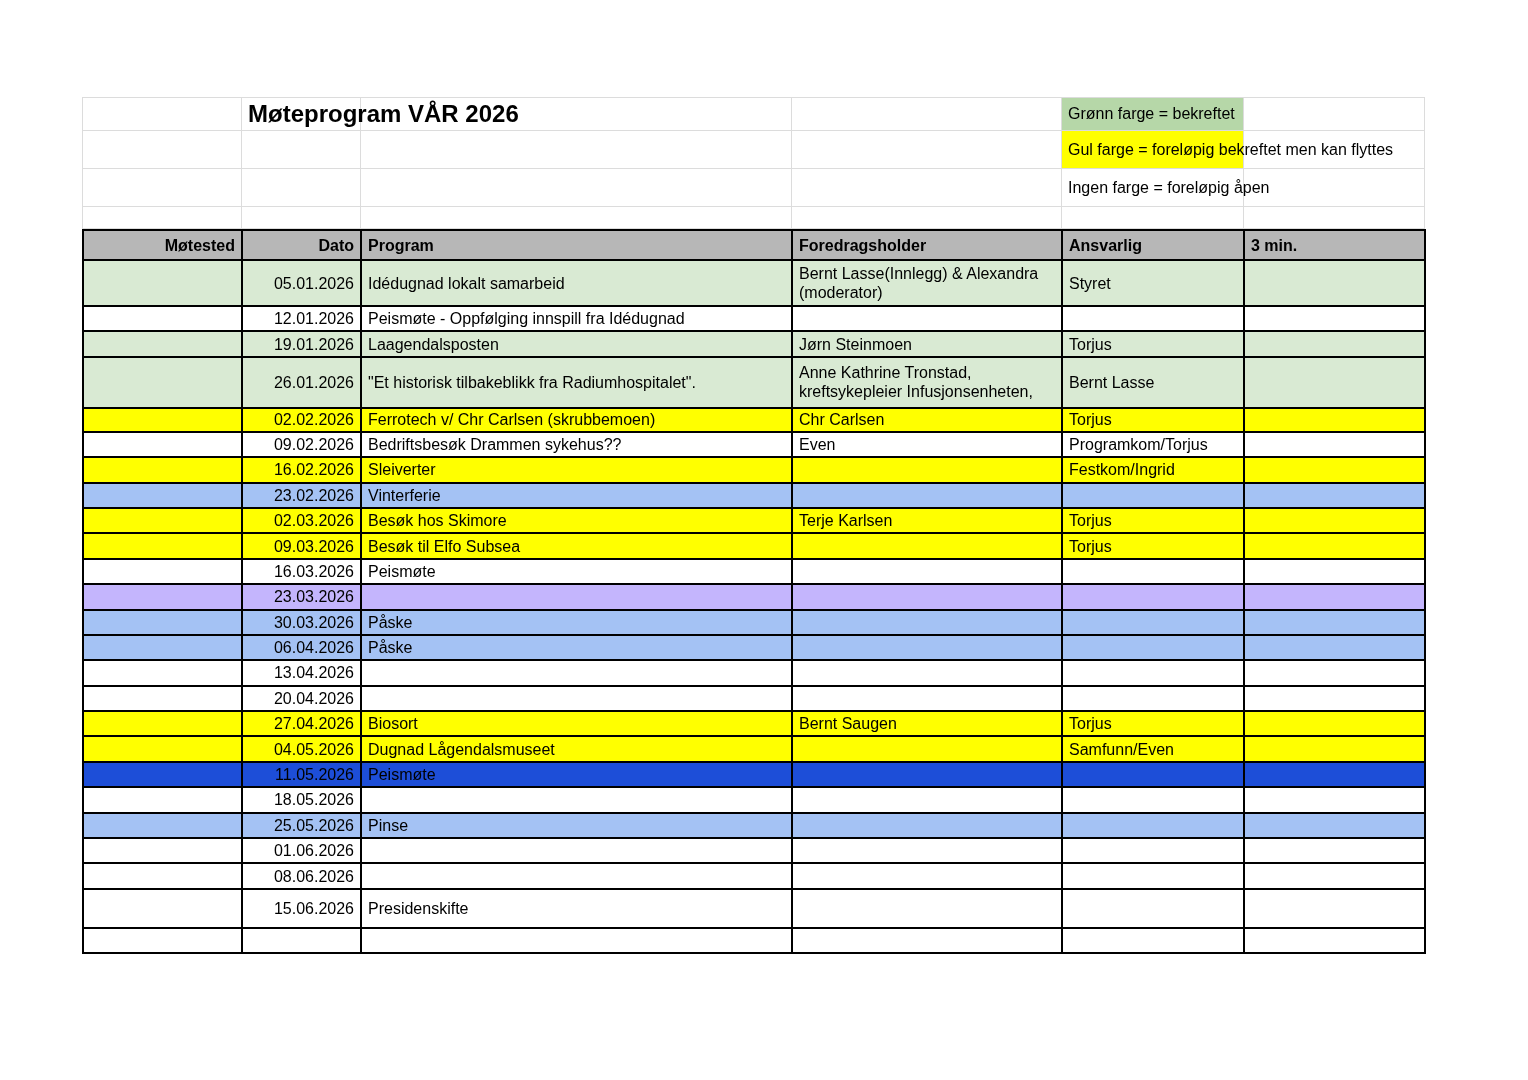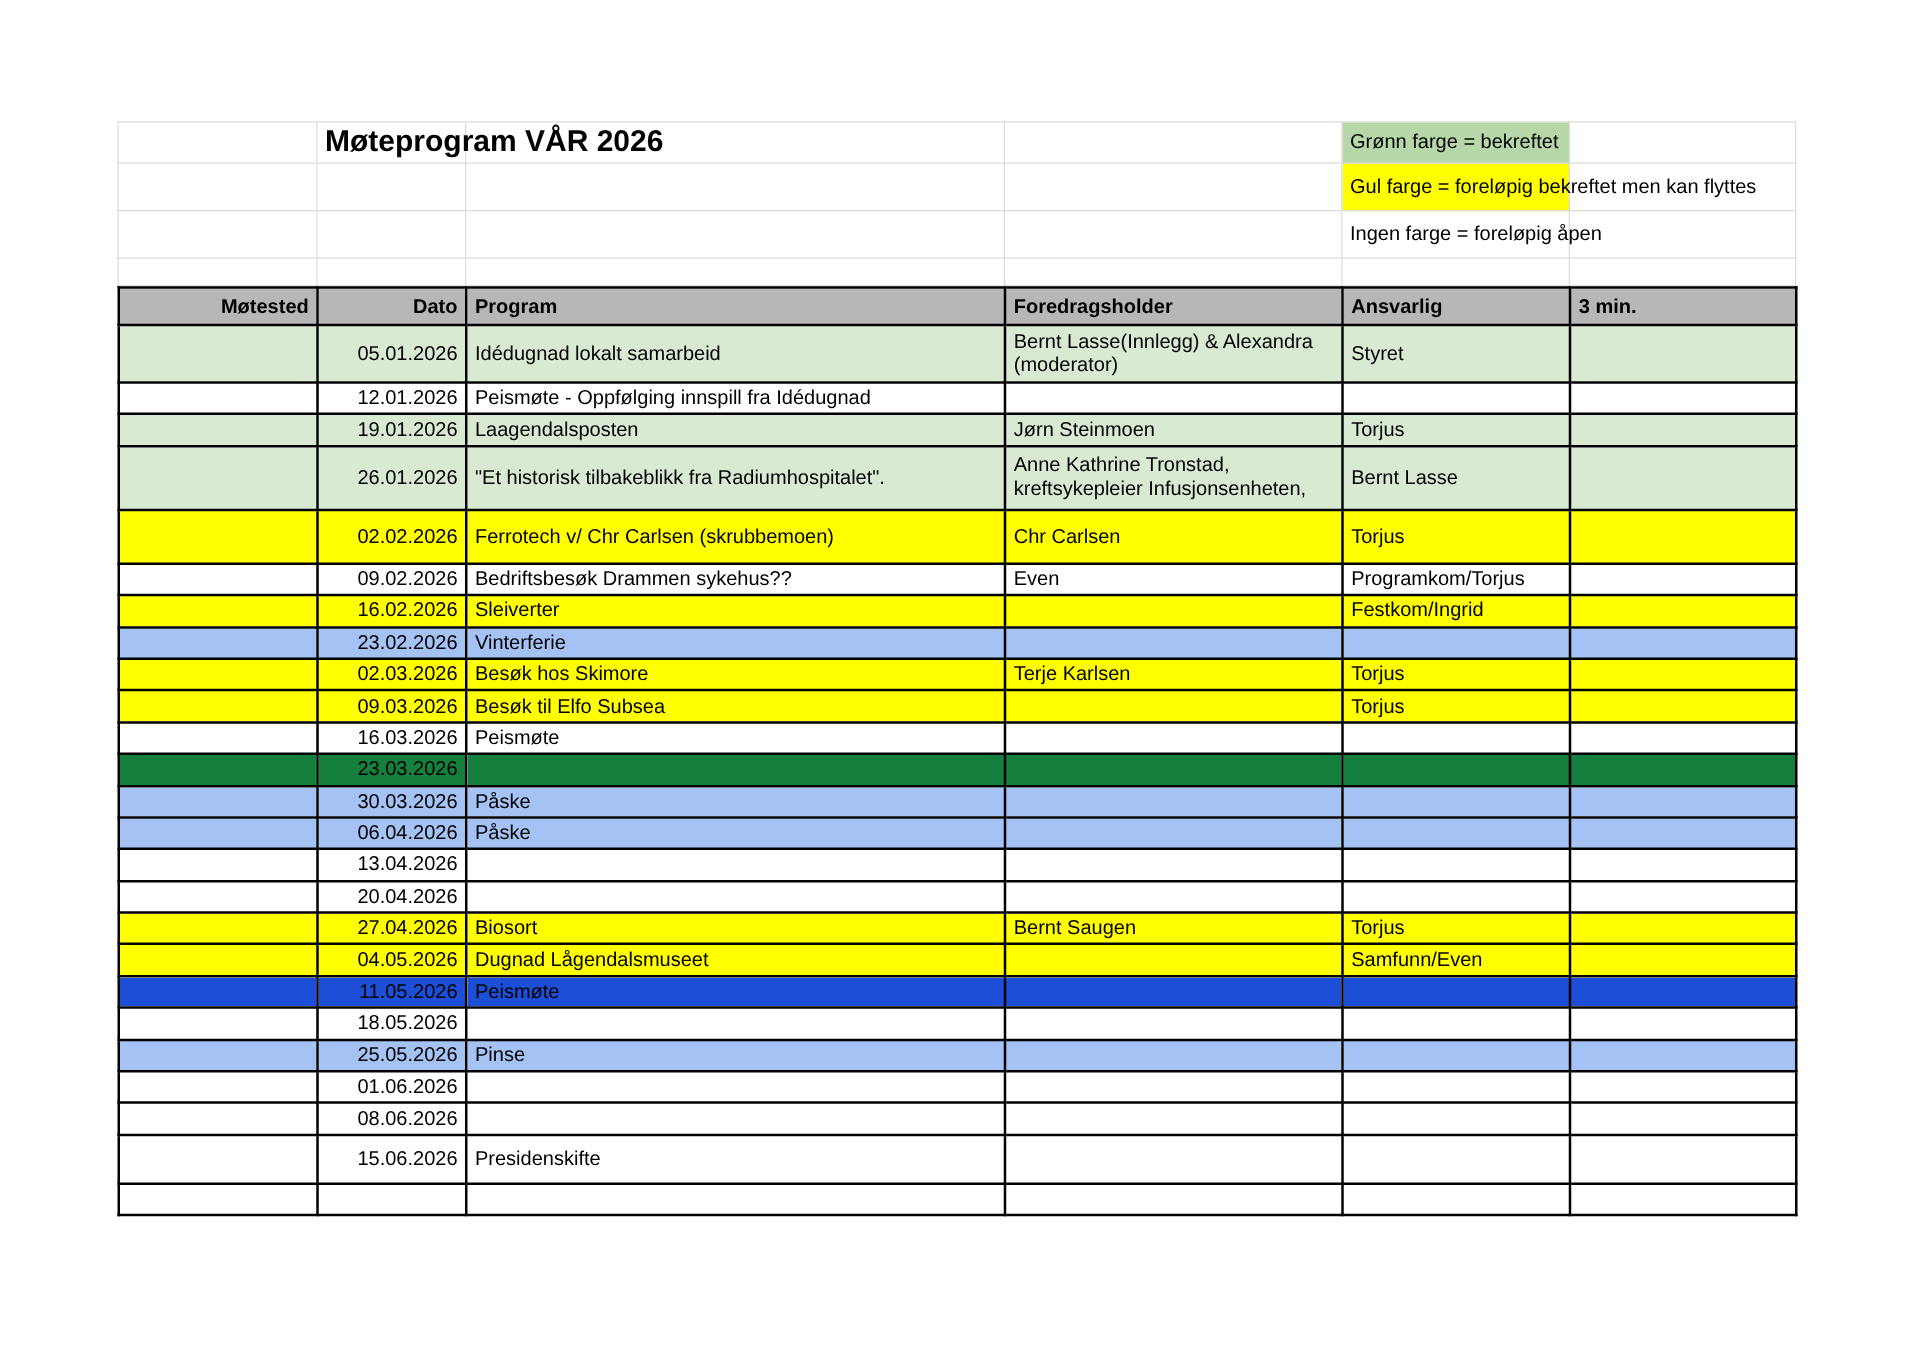--- a/index.html
+++ b/index.html
@@ -8,21 +8,21 @@
     --row-yellow:#ffff00;
     --row-blue:#a4c2f4;
     --header-gray:#b7b7b7;
     --grid-line:#dcdcdc;
   }
   html,body{margin:0;padding:0;background:#ffffff;}
   .page{
     position:relative;width:1528px;height:1080px;background:#ffffff;overflow:hidden;
     font-family:"Liberation Sans","DejaVu Sans",sans-serif;color:#000;
   }
-  .sheet{position:absolute;left:94px;top:97px;width:1342px;}
+  .sheet{position:absolute;left:82px;top:97px;width:1342px;}
   table{table-layout:fixed;width:1342px;border-collapse:collapse;}
 
   
   .grid td{
     border:1px solid var(--grid-line);
     padding:0 6px;font-size:16px;vertical-align:middle;overflow:visible;
   }
   .grid tr.r-title{height:33px;}
   .grid tr.r-leg{height:38px;}
   .grid tr.r-gap{height:22px;}
@@ -149,21 +149,21 @@
             <td class="c-tre_min"></td>
           </tr>
           <tr style="height: 51px; background: var(--row-green);">
             <td class="c-motested"></td>
             <td class="c-dato">26.01.2026</td>
             <td class="c-program valign-bottom">"Et historisk tilbakeblikk fra Radiumhospitalet".</td>
             <td class="c-foredragsholder">Anne Kathrine Tronstad, kreftsykepleier Infusjonsenheten,</td>
             <td class="c-ansvarlig">Bernt Lasse</td>
             <td class="c-tre_min"></td>
           </tr>
-          <tr style="height: 43px; background: var(--row-yellow);">
+          <tr style="height: 24px; background: var(--row-yellow);">
             <td class="c-motested"></td>
             <td class="c-dato">02.02.2026</td>
             <td class="c-program">Ferrotech v/ Chr Carlsen (skrubbemoen)</td>
             <td class="c-foredragsholder">Chr Carlsen</td>
             <td class="c-ansvarlig">Torjus</td>
             <td class="c-tre_min"></td>
           </tr>
           <tr style="height: 25.4px; background: rgb(255, 255, 255);">
             <td class="c-motested"></td>
             <td class="c-dato">09.02.2026</td>
@@ -205,21 +205,21 @@
             <td class="c-tre_min"></td>
           </tr>
           <tr style="height: 25.4px; background: rgb(255, 255, 255);">
             <td class="c-motested"></td>
             <td class="c-dato">16.03.2026</td>
             <td class="c-program">Peismøte</td>
             <td class="c-foredragsholder"></td>
             <td class="c-ansvarlig"></td>
             <td class="c-tre_min"></td>
           </tr>
-          <tr style="height: 25.4px; background: #15803d;">
+          <tr style="height: 25.4px; background: #c4b5fd;">
             <td class="c-motested"></td>
             <td class="c-dato">23.03.2026</td>
             <td class="c-program"></td>
             <td class="c-foredragsholder"></td>
             <td class="c-ansvarlig"></td>
             <td class="c-tre_min"></td>
           </tr>
           <tr style="height: 25.4px; background: var(--row-blue);">
             <td class="c-motested"></td>
             <td class="c-dato">30.03.2026</td>

